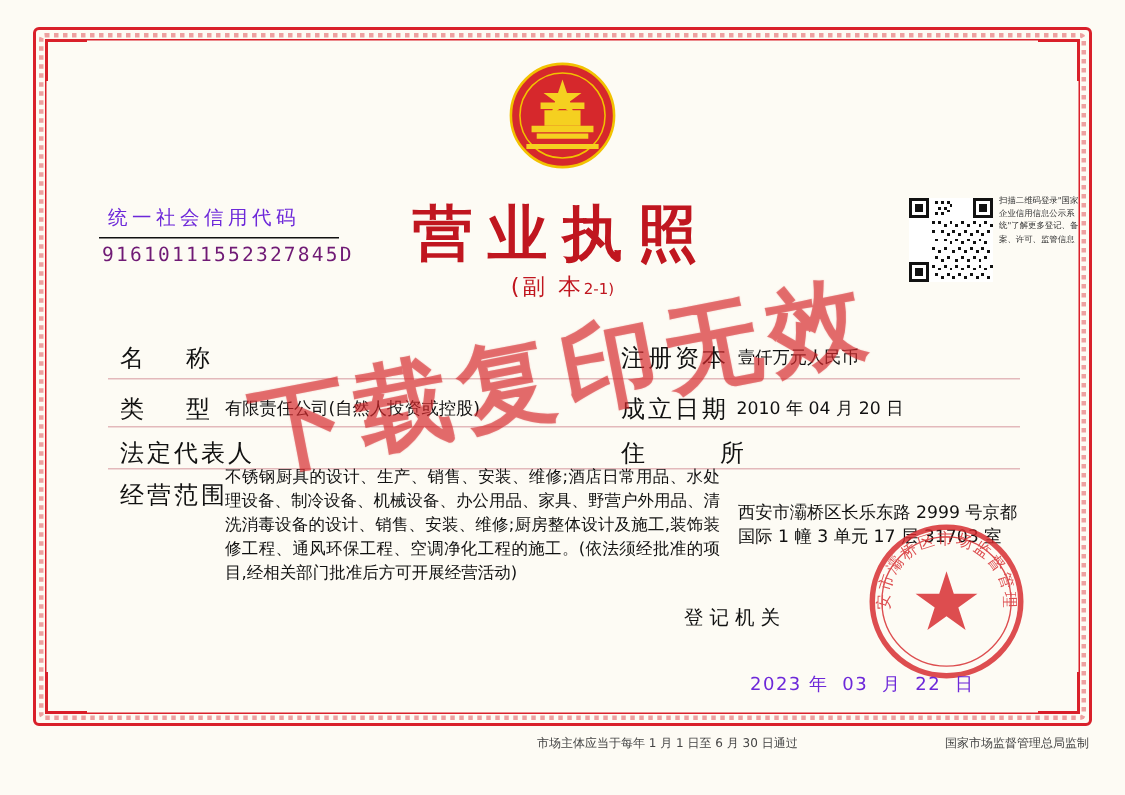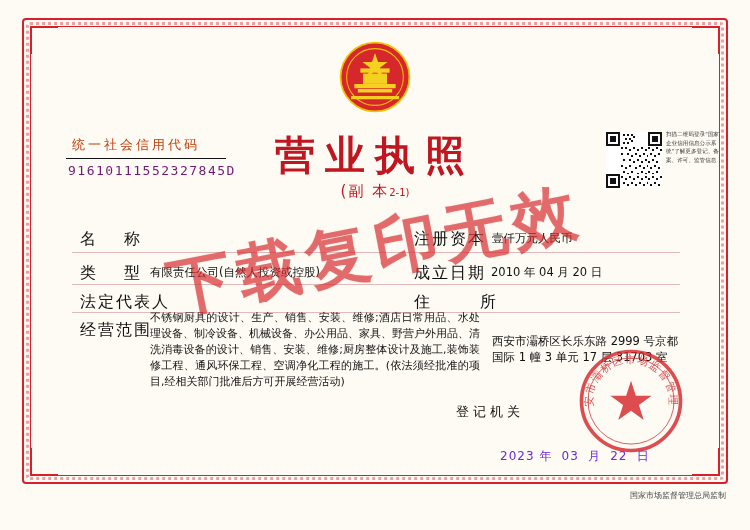--- a/index.html
+++ b/index.html
@@ -51,21 +51,21 @@
     font-family:"DejaVu Sans","Liberation Sans",sans-serif;
   }
   .subtitle{
     position:absolute;left:0;right:0;top:182px;text-align:center;
     font-size:15px;color:#c0161f;letter-spacing:2px;
   }
   .subtitle .small{font-size:10px;letter-spacing:0;}
 
   
   .code-label{
-    position:absolute;left:72px;top:136px;font-size:13px;color:#c2410c;letter-spacing:3px;
+    position:absolute;left:72px;top:136px;font-size:13px;color:#6d28d9;letter-spacing:3px;
   }
   .code-value{
     position:absolute;left:68px;top:163px;font-size:13px;color:#701a75;letter-spacing:1.5px;
     font-family:"DejaVu Sans Mono","Liberation Mono",monospace;
   }
   .code-underline{
     position:absolute;left:66px;top:158px;width:160px;border-top:1px solid #111;
   }
 
   
@@ -301,19 +301,20 @@
     <span class="n">03</span>
     <span>月</span>
     <span class="n">22</span>
     <span>日</span>
   </div>
 
   <div class="watermark">下载复印无效</div>
 
   <div class="footer">
     <div class="mid">
+      <div>市场主体应当于每年 1 月 1 日至 6 月 30 日通过</div>
     </div>
     <div class="right">
       <div>国家市场监督管理总局监制</div>
     </div>
   </div>
 
 </div>
 
 </body></html>

